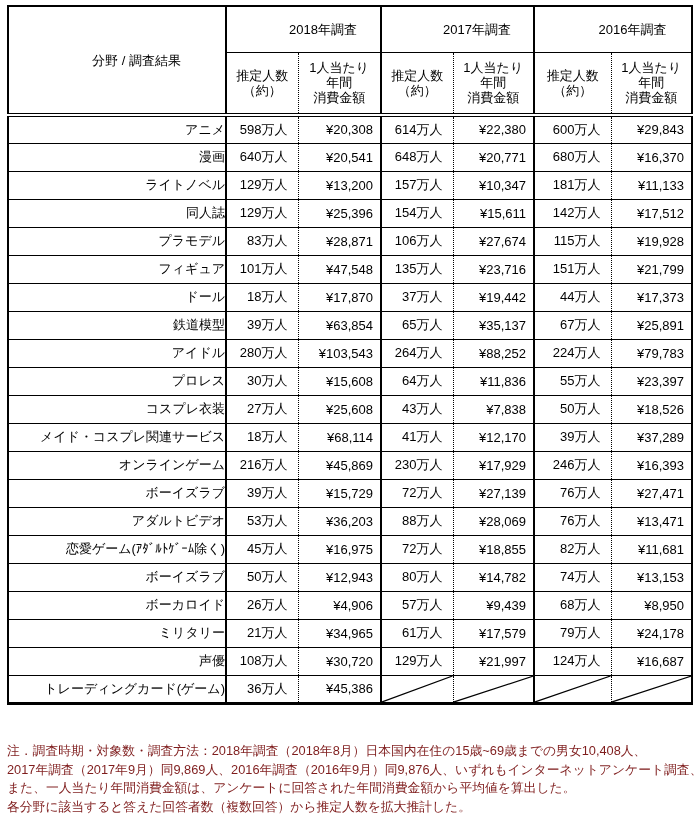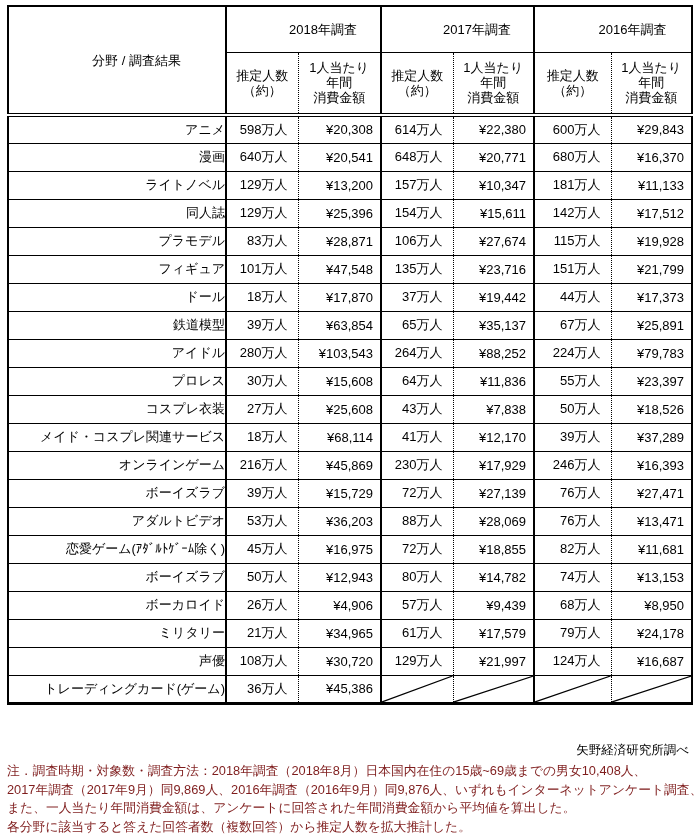--- a/index.html
+++ b/index.html
@@ -280,20 +280,19 @@
             <svg viewBox="0 0 100 100" preserveAspectRatio="none">
               <line x1="0" y1="100" x2="100" y2="0" stroke="#000" stroke-width="1.2" vector-effect="non-scaling-stroke"></line>
             </svg>
           </td>
         </tr>
       </tbody>
   </table>
 </div>
 
 <div class="footer">
-  <div class="credit">矢野経済研究所調べ</div>
   <div class="notes">
     <div>注．調査時期・対象数・調査方法：2018年調査（2018年8月）日本国内在住の15歳~69歳までの男女10,408人、</div>
     <div>2017年調査（2017年9月）同9,869人、2016年調査（2016年9月）同9,876人、いずれもインターネットアンケート調査、</div>
     <div>また、一人当たり年間消費金額は、アンケートに回答された年間消費金額から平均値を算出した。</div>
     <div>各分野に該当すると答えた回答者数（複数回答）から推定人数を拡大推計した。</div>
   </div>
 </div>
 
 </body></html>

